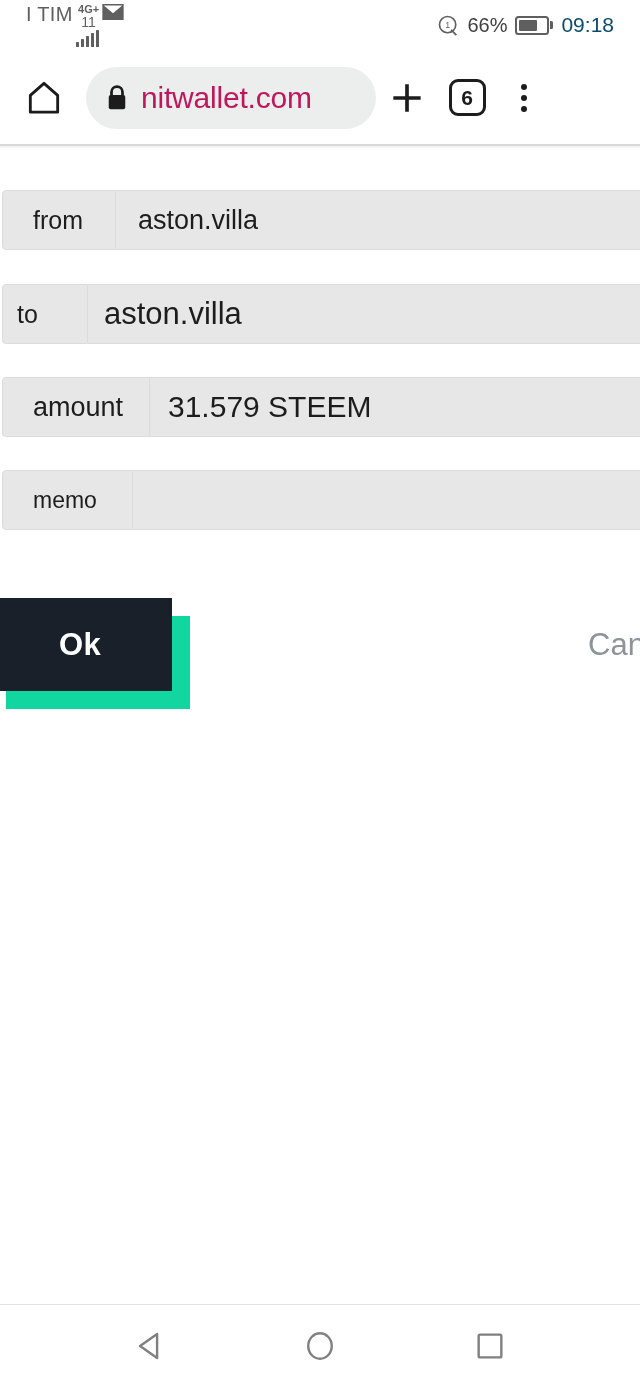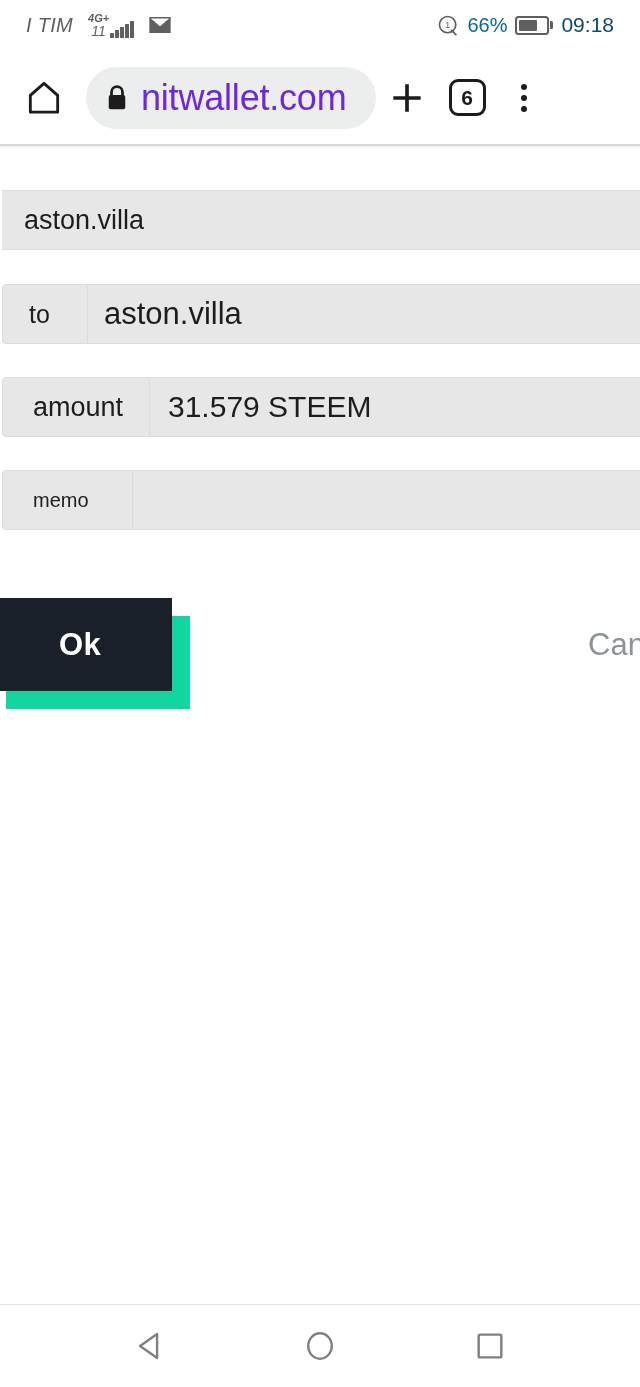--- a/index.html
+++ b/index.html
@@ -10,36 +10,36 @@
     overflow: hidden;
   }
   .phone { position: relative; width: 640px; height: 1387px; background:#fff; }
 
   
   .statusbar {
     position: absolute; top: 0; left: 0; width: 640px; height: 50px;
     display: flex; align-items: center; justify-content: space-between;
     padding: 0 26px; color: #606060;
   }
-  .sb-left { display: flex; align-items: center; gap: 15px; font-style: italic; }
+  .sb-left { display: flex; align-items: flex-start; gap: 3px; }
   .sb-carrier { font-size: 20px; color: #5f5f5f; letter-spacing: .3px; line-height: 1; }
-  .net-wrap { display:flex; align-items:flex-end; gap:1px; }
+  .net-wrap { display:flex; align-items:flex-end; gap:1px;flex-direction:column; }
   .net-label { display:flex; flex-direction:column; align-items:center; line-height:1; }
   .net-g { font-size: 11px; font-weight: bold; color:#5f5f5f; line-height:1; }
   .net-sub { font-size: 14px; color:#5f5f5f; line-height:1; }
   .bars { display: flex; align-items: flex-end; gap: 1.5px; height: 17px; }
   .bars i { display:block; width: 3.5px; background:#5f5f5f; border-radius:.5px; }
   .bars i:nth-child(1){height:5px}.bars i:nth-child(2){height:8px}
   .bars i:nth-child(3){height:11px}.bars i:nth-child(4){height:14px}
   .bars i:nth-child(5){height:17px}
   .mail-ic { width: 22px; height: 16px; }
 
   .sb-right { display: flex; align-items: center; gap: 8px; }
   .dnd-ic { width: 21px; height: 21px; }
-  .sb-batt-text { font-size: 20px; color:#0369a1; }
+  .sb-batt-text { font-size: 20px; color:#404040; }
   .batt {
     width: 34px; height: 19px; border: 2.3px solid #5f5f5f;
     border-radius: 3.5px; position: relative; display:flex; align-items:center;
     padding: 2px;
   }
   .batt::after {
     content:""; position:absolute; right:-6px; top:50%; transform:translateY(-50%);
     width:3px; height:8px; background:#5f5f5f; border-radius:0 1.5px 1.5px 0;
   }
   .batt span { display:block; height:100%; width:66%; background:#5f5f5f; border-radius:1px; }
@@ -51,21 +51,21 @@
     display: flex; align-items: center; background: #ffffff;
   }
   .home-btn { width: 56px; display:flex; align-items:center; justify-content:center; margin-left: 16px; }
   .urlbar {
     margin-left: 14px; height: 62px; width: 290px;
     background: #eceded; border-radius: 31px;
     display: flex; align-items: center; padding: 0 18px; gap: 11px;
     overflow: hidden;
   }
   .url-text {
-    font-size: 36px; color: #6d28d9; white-space: nowrap; letter-spacing: -.2px;
+    font-size: 30px; color: #be185d; white-space: nowrap; letter-spacing: -.2px;
   }
   .plus-btn { width: 62px; display:flex; align-items:center; justify-content:center; }
   .tabs-btn { width: 58px; display:flex; align-items:center; justify-content:center; }
   .tabcount {
     width: 37px; height: 37px; border: 3.6px solid #1c1c1c; border-radius: 9px;
     display:flex; align-items:center; justify-content:center;
     font-size: 21px; font-weight: 600; color:#1c1c1c; line-height:1;
   }
   .menu-btn { width: 56px; display:flex; flex-direction:column; align-items:center; gap:5px; }
   .menu-btn b { display:block; width:6px; height:6px; border-radius:50%; background:#1c1c1c; }
@@ -96,29 +96,29 @@
   }
   .f-label { border-radius: 4px 0 0 4px; justify-content: flex-start; padding-left: 30px; }
   .f-value { flex: 1; border-left: none; border-radius: 0 4px 4px 0; padding-left: 22px; }
 
   
   #row-from { top: 41px; }
   #row-from .f-label { width: 114px; font-size: 25px; }
   #row-from .f-value { font-size: 27px; }
 
   #row-to { top: 135px; height: 60px; }
-  #row-to .f-label { width: 86px; font-size: 25px; padding-left: 26px; }
+  #row-to .f-label { width: 86px; font-size: 25px; padding-left: 14px; }
   #row-to .f-value { font-size: 31px; padding-left: 16px; }
 
   #row-amount { top: 228px; height: 60px; }
   #row-amount .f-label { width: 148px; font-size: 27px; }
   #row-amount .f-value { font-size: 30px; padding-left: 18px; }
 
   #row-memo { top: 321px; height: 60px; }
-  #row-memo .f-label { width: 131px; font-size: 20px; text-align: right; }
+  #row-memo .f-label { width: 131px; font-size: 23px; text-align: right; }
   #row-memo .f-value { font-size: 27px; }
 
   
   .btn-zone { position: absolute; top: 440px; left: 0; width: 760px; height: 130px; }
   .ok-wrap { position: absolute; left: -12px; top: 9px; }
   .ok-shadow {
     position: absolute; left: 18px; top: 18px;
     width: 184px; height: 93px; background: #12d6a0;
   }
   .ok-btn {
@@ -209,20 +209,21 @@
         <b></b>
         <b></b>
     </div>
   </div>
   <div class="tb-divider"></div>
   <div class="tb-divider2"></div>
 
   <div class="page">
 
     <div class="field-row" id="row-from">
+      <div class="f-label">from</div>
       <div class="f-value">aston.villa</div>
     </div>
 
     <div class="field-row" id="row-to">
       <div class="f-label">to</div>
       <div class="f-value">aston.villa</div>
     </div>
 
     <div class="field-row" id="row-amount">
       <div class="f-label">amount</div>

